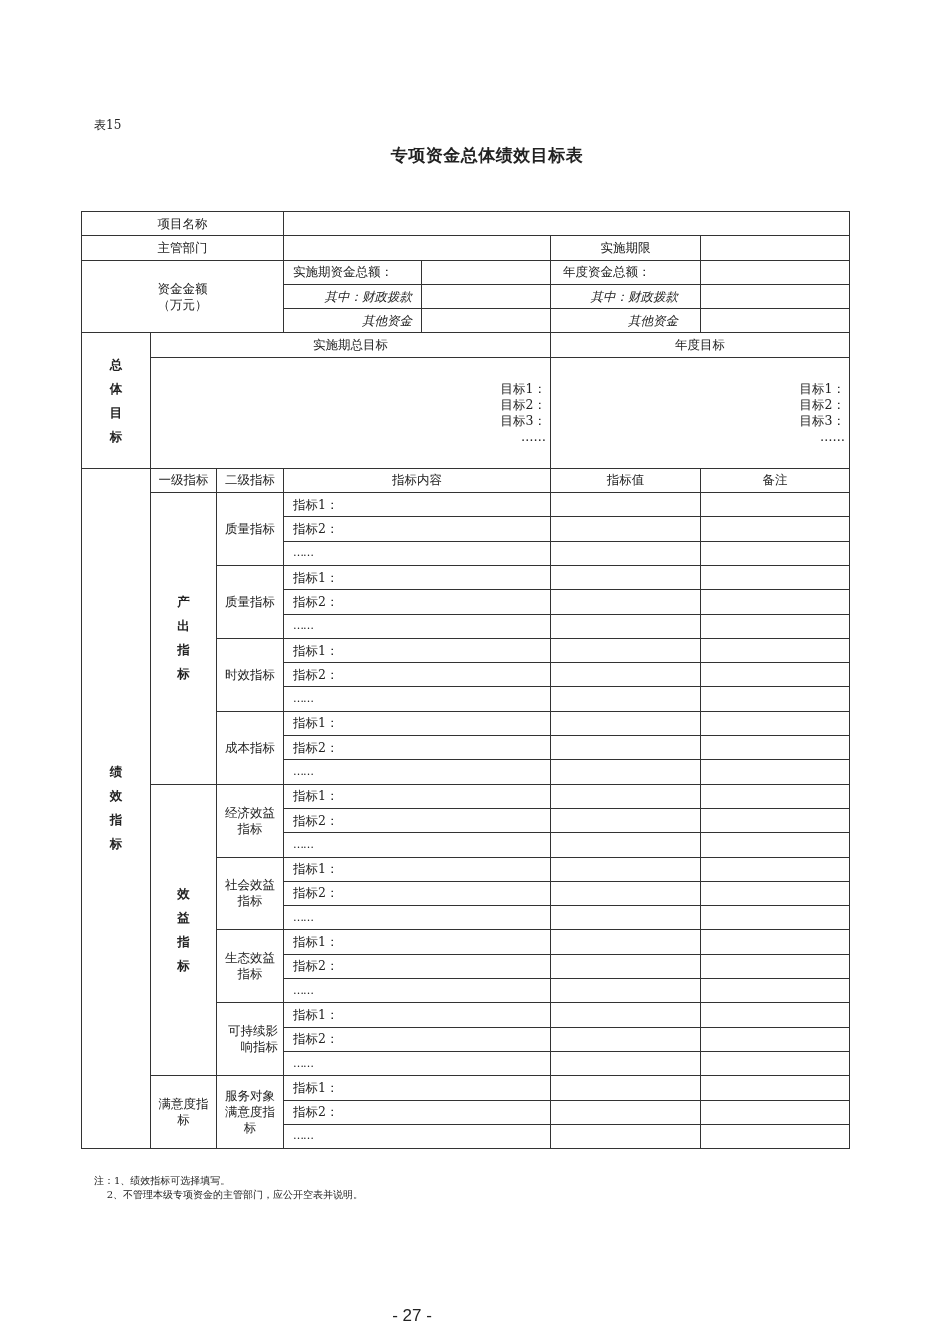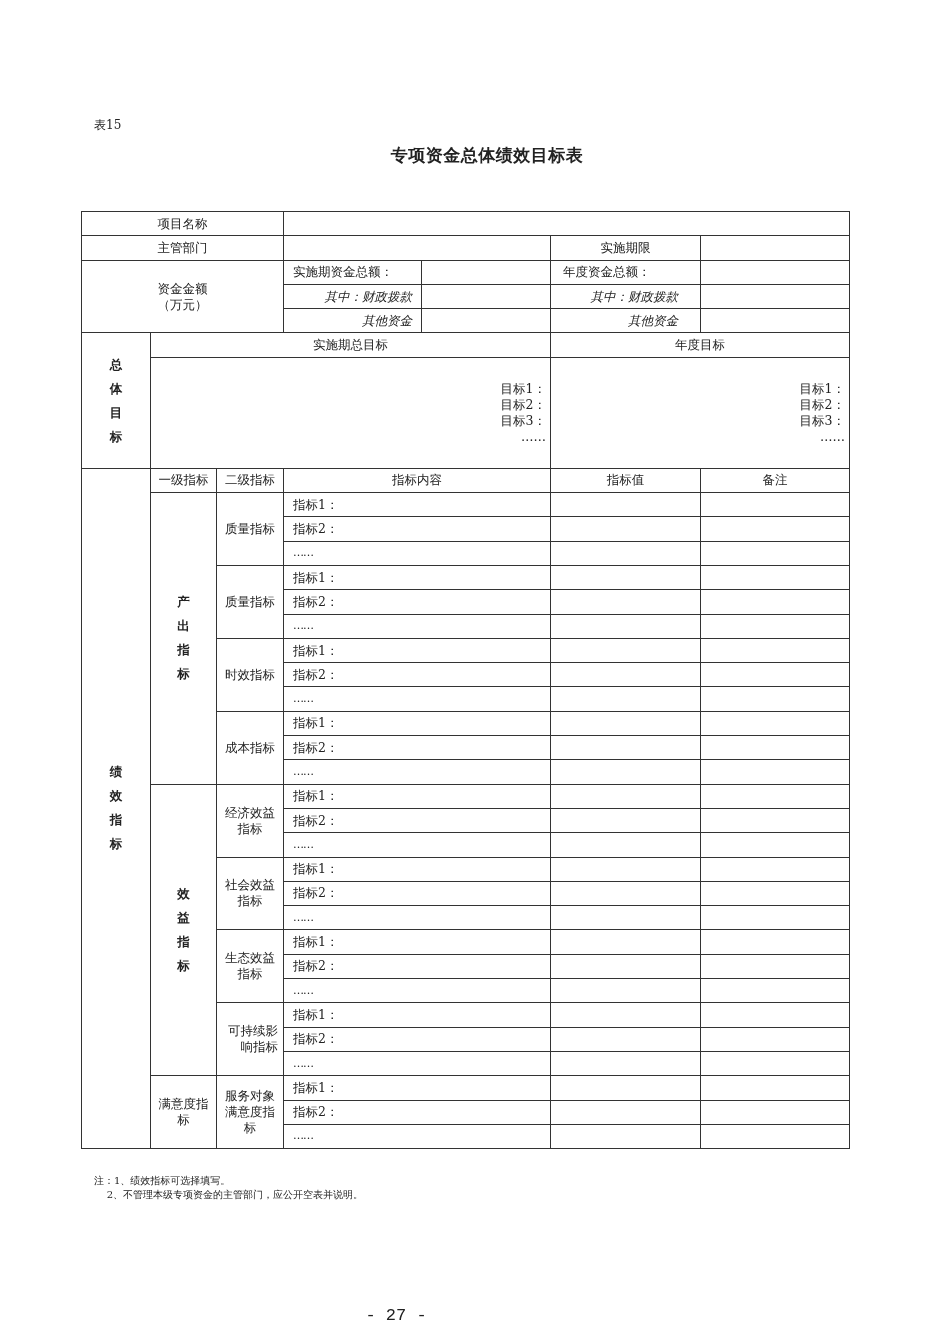--- a/index.html
+++ b/index.html
@@ -13,22 +13,22 @@
   td { border:1.2px solid #333; padding:0 4px; height:23.3px; text-align:center; vertical-align:middle;
        overflow:hidden; white-space:nowrap; line-height:16px; }
   td.l { text-align:left; padding-left:9px; }
   td.r { text-align:right; padding-right:9px;font-style:italic; }
   td.vert { white-space:normal; }
   .vtext { display:inline-block; width:14px; line-height:24px; word-break:break-all; white-space:normal;font-weight:bold; }
   .wrap { white-space:normal; line-height:16px; }
   .goals { text-align:right; vertical-align:middle; padding-left:27px; white-space:pre-line; line-height:16px; }
   .dots { letter-spacing:-1px; font-size:11px; }
   .notes { position:absolute; left:94px; top:1174px; font-size:10px; line-height:14px; white-space:pre; }
-  .page { position:absolute; left:0; width:792px; top:1306px; text-align:center; font-size:17px;
-          font-family:Liberation Mono, monospace; }
+  .page { position:absolute; left:16px; width:792px; top:1306px; text-align:center; font-size:17px;
+          font-family:Liberation Sans, sans-serif; }
 </style>
 </head>
 <body>
 
 <div class="tbl-label">表15</div>
 <div class="title">专项资金总体绩效目标表</div>
 
 <table>
   <colgroup>
     <col style="width:69px">

